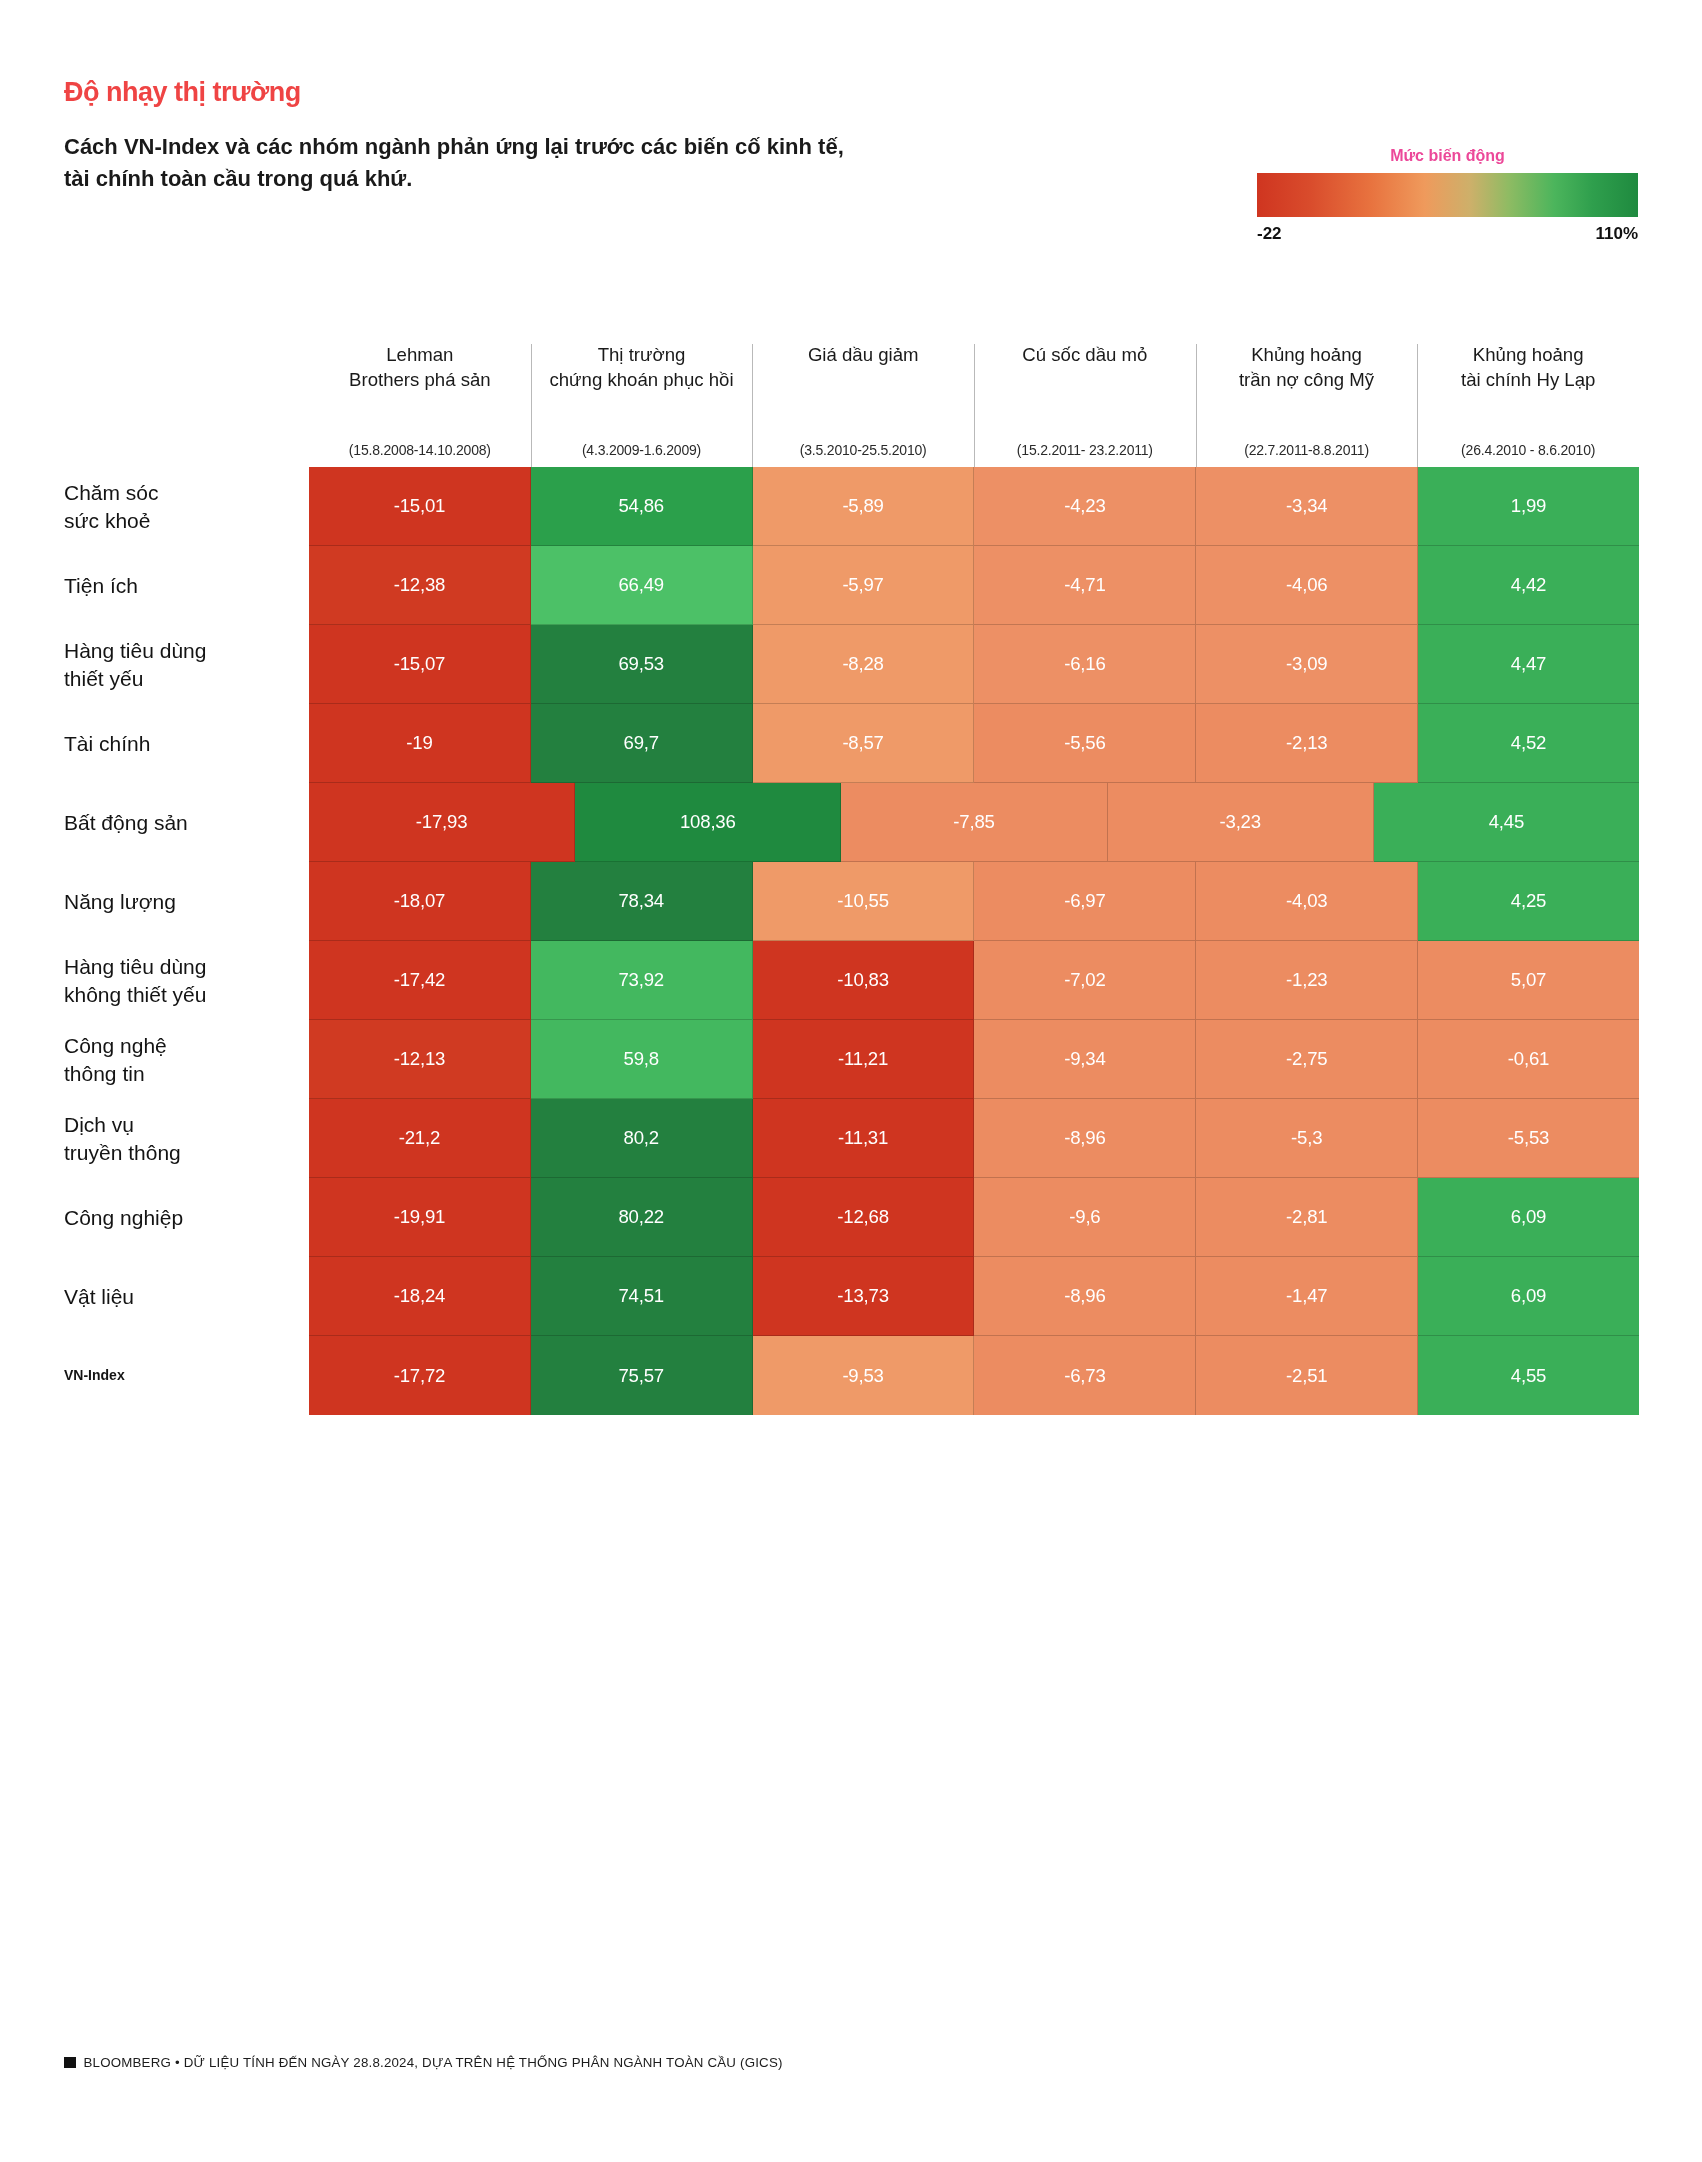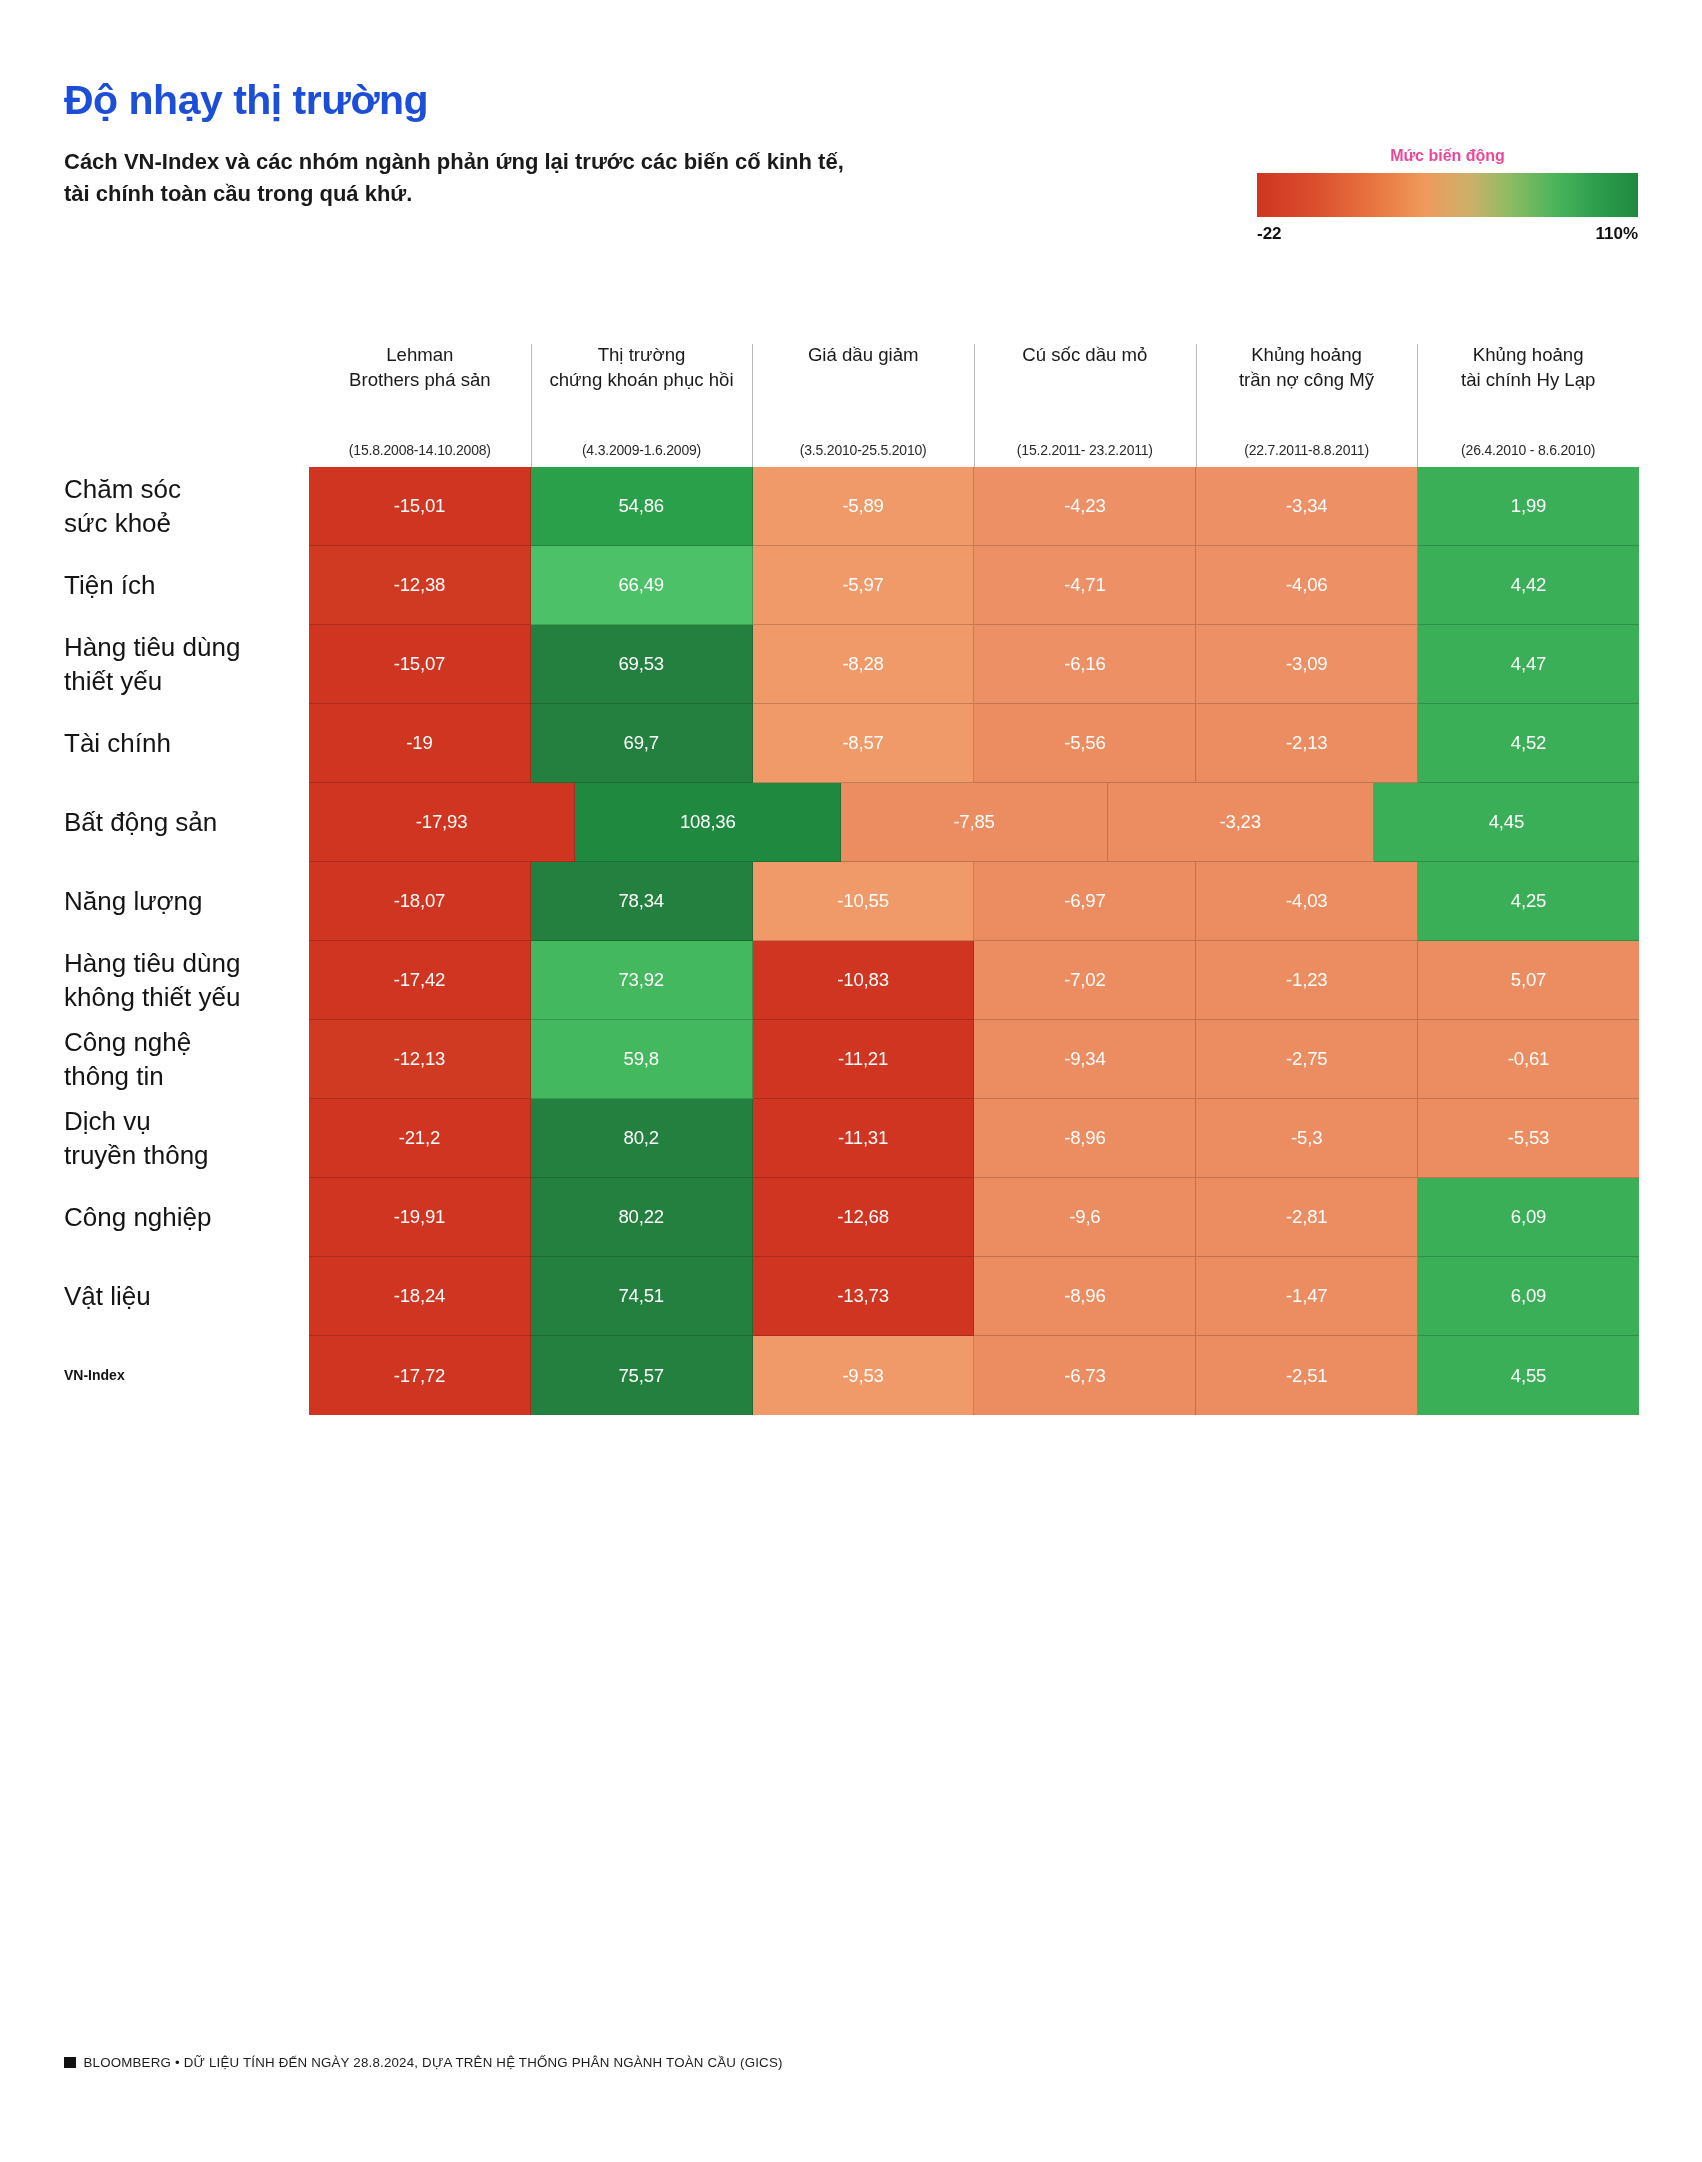--- a/index.html
+++ b/index.html
@@ -19,25 +19,25 @@
   }
 
   
   .header {
     position: absolute;
     left: 64px;
     top: 78px;
     width: 975px;
   }
   .title {
-    font-size: 41px;
+    font-size: 27px;
     font-weight: 700;
     letter-spacing: -0.5px;
     line-height: 1.1;
-    color: #1d4ed8;
+    color: #ef4444;
   }
   .subtitle {
     margin-top: 23px;
     font-size: 22px;
     font-weight: 600;
     line-height: 1.45;
     color: #1a1a1a;
     max-width: 798px;
   }
 
@@ -136,21 +136,21 @@
     display: flex;
     align-items: stretch;
     height: 79px;
   }
   .row-label {
     width: 245px;
     flex: 0 0 245px;
     display: flex;
     align-items: center;
     padding-right: 16px;
-    font-size: 26px;
+    font-size: 21px;
     line-height: 1.3;
     color: #141414;
     white-space: pre-line;
   }
   .row-label.total {
     font-weight: 700;
     font-size: 14px;
   }
   .cell {
     flex: 1 1 0;

